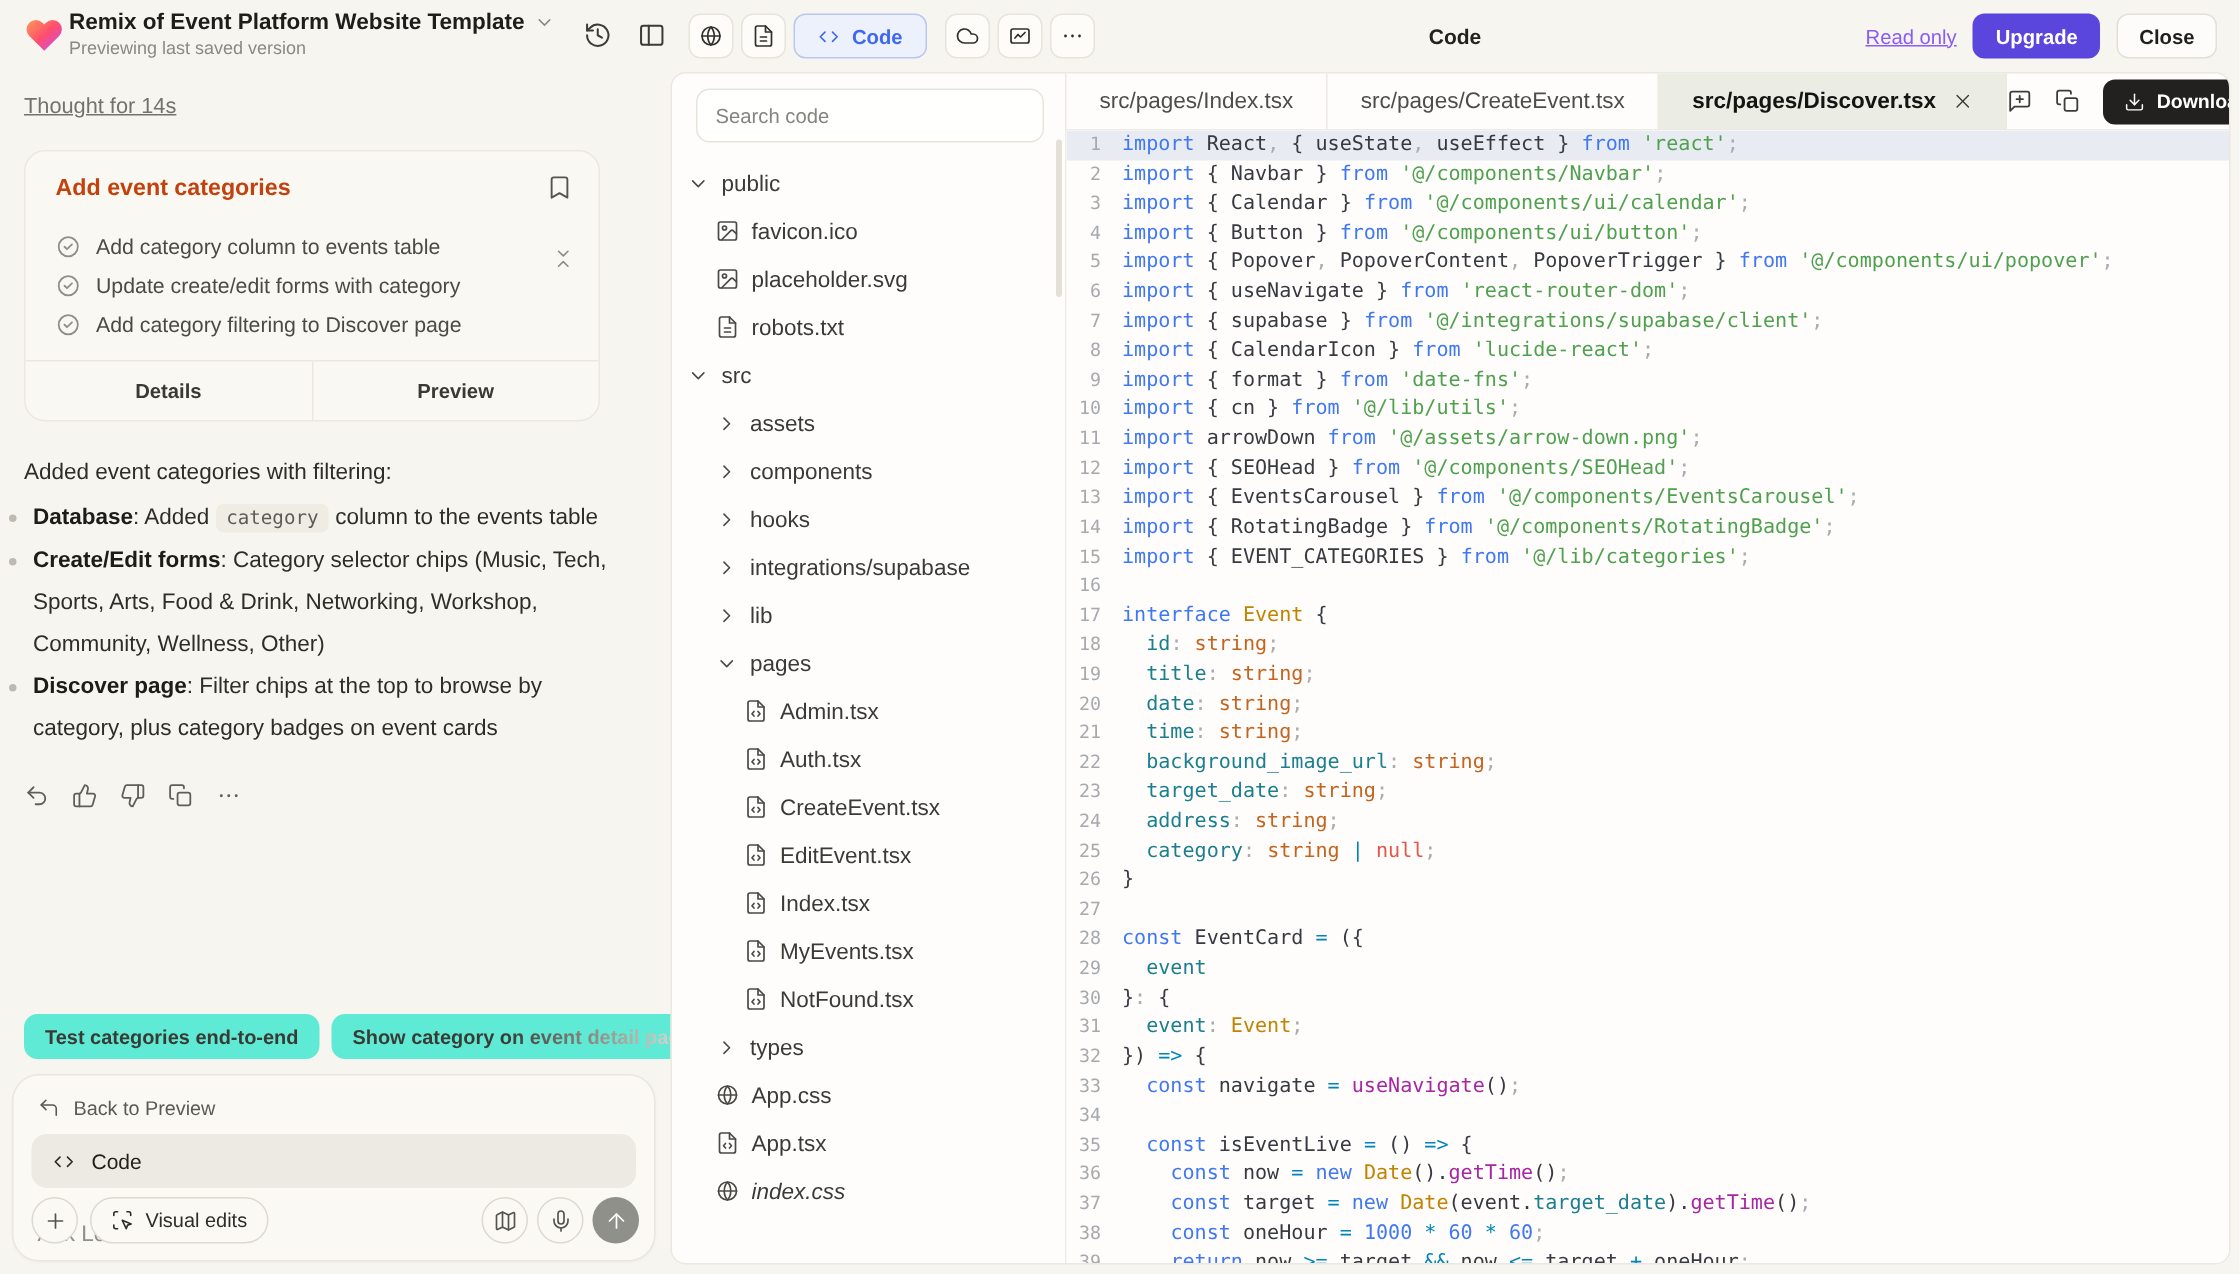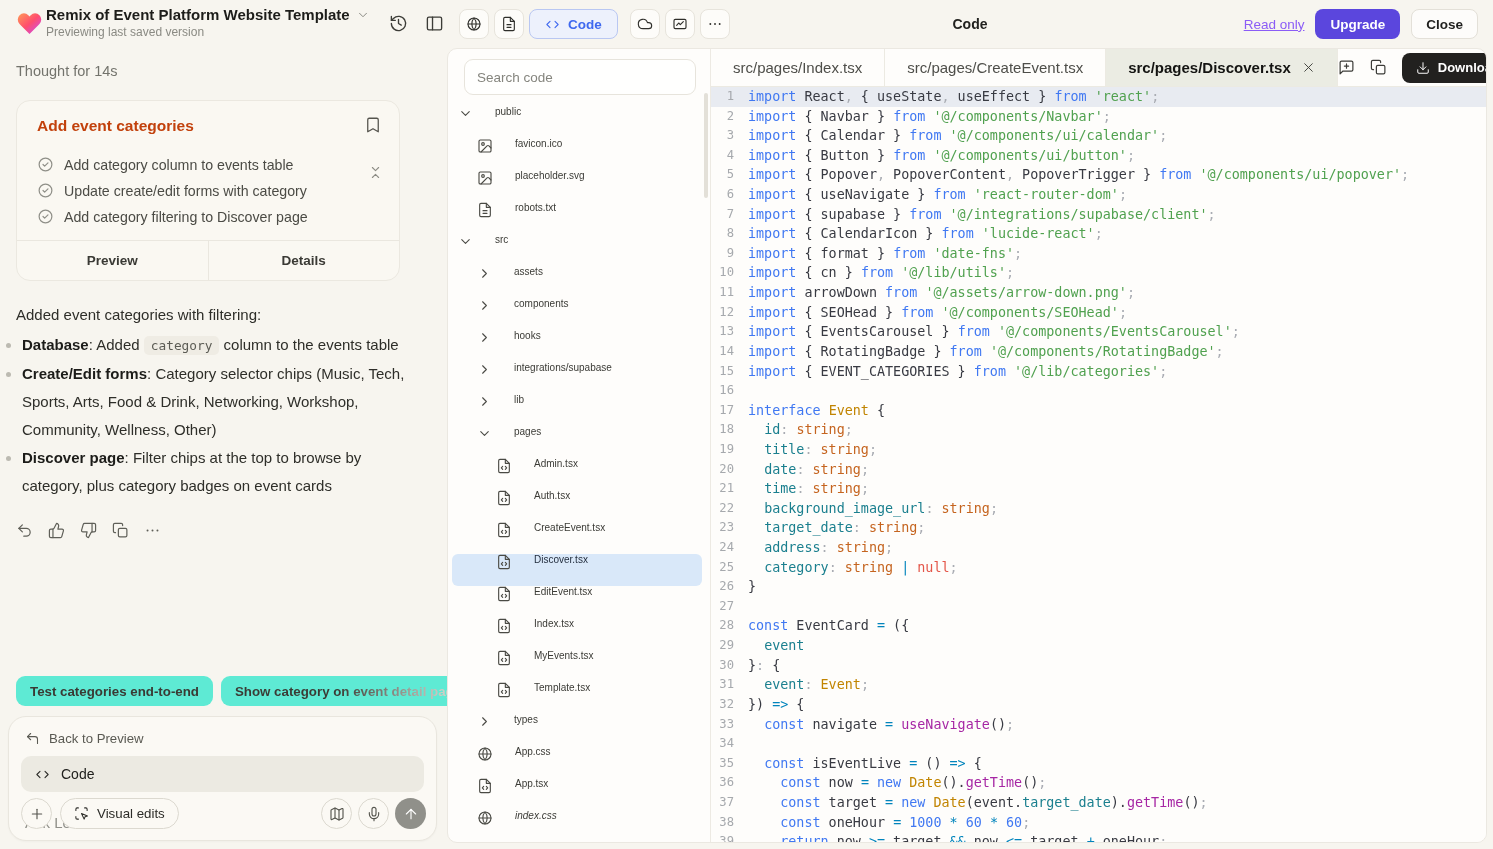--- a/index.html
+++ b/index.html
@@ -25,21 +25,21 @@
   #code-btn .ic { width:15px; height:15px; }
   #cloud-btn { margin-left:7px; }
   #center-title { position:absolute; left:447px; right:0; top:16px; text-align:center; font-size:14px; font-weight:600; color:#22221f; pointer-events:none; }
   #hdr-right { position:absolute; right:15px; top:9px; display:flex; align-items:center; gap:11px; }
   #read-only { font-size:13.5px; color:#8b5cf6;text-decoration:underline; }
   #upgrade { height:30px; padding:0 15px; border:none; border-radius:8px; background:#5b46dd; color:#fff; font-size:13.5px; font-weight:600; cursor:pointer; }
   #close { height:30px; padding:0 14px; border:1px solid #e3e0d8; border-radius:8px; background:#fdfcfa; color:#1f1f1d; font-size:13.5px; font-weight:600; cursor:pointer; }
 
   
   #chat { position:absolute; left:0; top:48px; width:447px; bottom:0; overflow:hidden; }
-  #thought { margin:15px 16px 0; font-size:14.5px; color:#73736c; }
+  #thought { margin:15px 16px 0; font-size:14.5px; color:#73736c;text-decoration:underline; }
   #task-card { position:relative; margin:21px 16px 0; width:384px; background:#faf8f2; border:1px solid #ebe8e0; border-radius:14px; padding-top:16px; }
   #task-title { padding:0 20px; font-size:15.5px; font-weight:700; color:#c2410c; }
   #bookmark { position:absolute; right:17px; top:15px; width:18px; height:18px; color:#55544e; cursor:pointer; }
   #collapse { position:absolute; right:16px; top:64px; width:15px; height:15px; color:#8c8c85; cursor:pointer; }
   #checklist { margin:21px 20px 0; display:flex; flex-direction:column; gap:9px; }
   .chk-row { display:flex; align-items:center; gap:10px; }
   .chk-row .ic { width:17px; height:17px; color:#8f8f88; }
   .chk-row span { font-size:14.2px; color:#4b4b45; }
   #card-foot { margin-top:15px; border-top:1px solid #eae7df; height:40px; display:flex; }
   #card-foot > div { flex:1; display:flex; align-items:center; justify-content:center; font-size:13.5px; font-weight:600; color:#3a3a35; cursor:pointer; }
@@ -73,21 +73,21 @@
   #send-btn { width:31px; height:31px; border-radius:50%; border:none; background:#90908a; color:#fff; display:flex; align-items:center; justify-content:center; cursor:pointer; }
   #send-btn .ic { width:16px; height:16px; }
 
   
   #workspace { position:absolute; left:447px; top:48px; right:6px; bottom:6px; background:#fefdfb; border:1px solid #ebe8e1; border-radius:10px; overflow:hidden; }
   #tree { position:absolute; left:0; top:0; width:263px; bottom:0; border-right:1px solid #edeae3; }
   #search { margin:10px 14px 0 16px; width:232px; height:36px; border:1px solid #e7e4dc; border-radius:9px; background:#fffffe; padding:0 12px; font-size:13.5px; color:#3a3a35; font-family:"Liberation Sans",sans-serif; outline:none; }
   #search::placeholder { color:#85857e; }
   #tree-scrollbar { position:absolute; right:2px; top:44px; width:4px; height:105px; border-radius:2px; background:#e3e0d8; }
   #tree-list { margin-top:11px; }
-  .tree-row { height:32px; display:flex; align-items:flex-start; gap:22px; font-size:10px; color:#37373[2]; cursor:pointer; border-radius:6px; margin:0 8px 0 4px; color:#3b3b36; }
+  .tree-row { height:32px; display:flex; align-items:center; gap:8px; font-size:15px; color:#37373[2]; cursor:pointer; border-radius:6px; margin:0 8px 0 4px; color:#3b3b36; }
   .tree-row.sel { background:#d9e8f9; color:#1f2a3a; }
   .tree-row .ic { width:16px; height:16px; color:#4a4a44; }
   .tree-row .chev { width:15px; height:15px; }
 
   #editor { position:absolute; left:263px; right:0; top:0; bottom:0; }
   #tabbar { height:38px; display:flex; align-items:stretch; border-bottom:1px solid #eceae2; }
   .tab { display:flex; align-items:center; padding:0 22px; border-right:1px solid #eceae2; font-size:15px; color:#4e4e49; cursor:pointer; gap:11px; }
   .tab.active { background:#ebece3; color:#141412; font-weight:700; }
   .tab .ic { width:13px; height:13px; color:#3a3a35; }
   #tab-actions { margin-left:auto; display:flex; align-items:center; gap:15px; padding-right:12px; color:#3c3c38; }
@@ -247,22 +247,22 @@
           <span class="ic">
             <svg viewBox="0 0 24 24">
               <circle cx="12" cy="12" r="9"></circle>
               <path d="m8.5 12 2.3 2.3L15.5 9.7"></path>
             </svg>
           </span>
           <span>Add category filtering to Discover page</span>
         </div>
       </div>
     <div id="card-foot">
+      <div>Details</div>
       <div>Preview</div>
-      <div>Details</div>
     </div>
   </div>
 
   <div id="summary">Added event categories with filtering:</div>
   <div id="bullets">
       <div class="bullet"><b>Database</b><span>: Added </span><code>category</code><span> column to the events table</span></div>
       <div class="bullet"><b>Create/Edit forms</b><span>: Category selector chips (Music, Tech, Sports, Arts, Food &amp; Drink, Networking, Workshop, Community, Wellness, Other)</span></div>
       <div class="bullet"><b>Discover page</b><span>: Filter chips at the top to browse by category, plus category badges on event cards</span></div>
     </div>
 
@@ -508,31 +508,20 @@
           <span class="ic">
             <svg viewBox="0 0 24 24">
               <path d="M14 2H6a2 2 0 0 0-2 2v16a2 2 0 0 0 2 2h12a2 2 0 0 0 2-2V8z"></path>
               <path d="M14 2v6h6"></path>
               <path d="m10 12.5-2 2.25 2 2.25"></path>
               <path d="m14 12.5 2 2.25-2 2.25"></path>
             </svg>
           </span>
           <span>CreateEvent.tsx</span>
         </div>
-        <div class="tree-row sel" style="padding-left: 44px;">
-          <span class="ic">
-            <svg viewBox="0 0 24 24">
-              <path d="M14 2H6a2 2 0 0 0-2 2v16a2 2 0 0 0 2 2h12a2 2 0 0 0 2-2V8z"></path>
-              <path d="M14 2v6h6"></path>
-              <path d="m10 12.5-2 2.25 2 2.25"></path>
-              <path d="m14 12.5 2 2.25-2 2.25"></path>
-            </svg>
-          </span>
-          <span>Discover.tsx</span>
-        </div>
         <div class="tree-row" style="padding-left: 44px;">
           <span class="ic">
             <svg viewBox="0 0 24 24">
               <path d="M14 2H6a2 2 0 0 0-2 2v16a2 2 0 0 0 2 2h12a2 2 0 0 0 2-2V8z"></path>
               <path d="M14 2v6h6"></path>
               <path d="m10 12.5-2 2.25 2 2.25"></path>
               <path d="m14 12.5 2 2.25-2 2.25"></path>
             </svg>
           </span>
           <span>EditEvent.tsx</span>
@@ -561,21 +550,21 @@
         </div>
         <div class="tree-row" style="padding-left: 44px;">
           <span class="ic">
             <svg viewBox="0 0 24 24">
               <path d="M14 2H6a2 2 0 0 0-2 2v16a2 2 0 0 0 2 2h12a2 2 0 0 0 2-2V8z"></path>
               <path d="M14 2v6h6"></path>
               <path d="m10 12.5-2 2.25 2 2.25"></path>
               <path d="m14 12.5 2 2.25-2 2.25"></path>
             </svg>
           </span>
-          <span>Template.tsx</span>
+          <span>NotFound.tsx</span>
         </div>
         <div class="tree-row" style="padding-left: 25px;">
           <span class="ic chev">
             <svg viewBox="0 0 24 24">
               <polyline points="9 6 15 12 9 18"></polyline>
             </svg>
           </span>
           <span>types</span>
         </div>
         <div class="tree-row" style="padding-left: 25px;">

